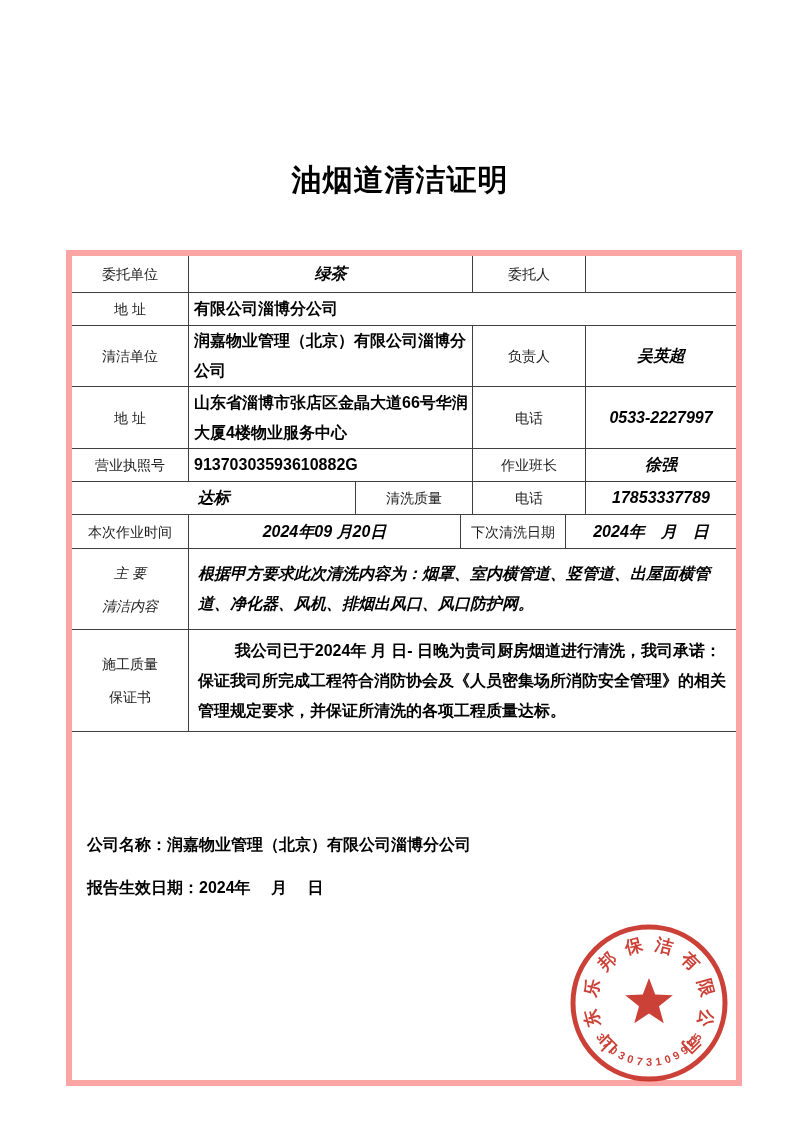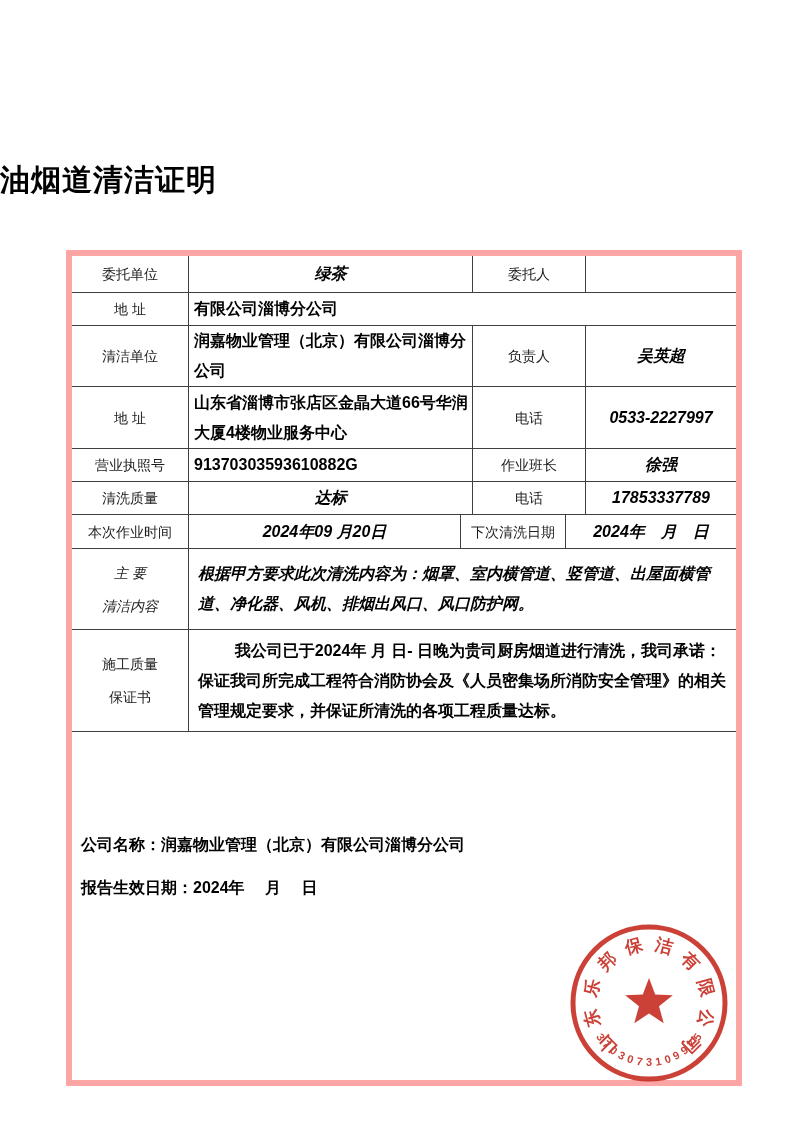--- a/index.html
+++ b/index.html
@@ -1,21 +1,21 @@
 <!DOCTYPE html>
 <html><head>
 <meta charset="utf-8">
 <style>
   html,body{margin:0;padding:0;background:#ffffff;}
   .page{
     position:relative;width:800px;height:1131px;background:#ffffff;
     font-family:"Liberation Sans","DejaVu Sans",sans-serif;color:#000;overflow:hidden;
   }
   .doc-title{
-    position:absolute;top:160px;left:0;width:800px;
+    position:absolute;top:160px;left:0;width:800px;text-align:center;
     font-size:30px;font-weight:bold;color:#000;margin:0;letter-spacing:1px;
   }
   .doc-table{
     position:absolute;left:66px;top:250px;width:676px;
     border:6px solid #fca5a5;box-sizing:border-box;background:#fff;
   }
   .tr{display:flex;border-bottom:1px solid #3f3f3f;box-sizing:border-box;}
   .tr:last-child{border-bottom:none;}
   .td{
     box-sizing:border-box;border-right:1px solid #3f3f3f;
@@ -37,21 +37,21 @@
   .w3r7{width:105px;}
   .wflex{flex:1;}
   .para{
     font-size:16px;font-weight:bold;line-height:30px;
     padding:0 9px;display:block;align-self:center;
   }
   .indent{text-indent:2.3em;}
   .h37{height:37px;} .h33{height:33px;} .h61{height:61px;} .h62{height:62px;}
   .h34{height:34px;} .h81{height:81px;font-style:italic;} .h102{height:102px;} .h348{height:348px;}
   .bottom-cell{position:relative;display:block;}
-  .footer-block{position:absolute;left:9px;top:104px;}
+  .footer-block{position:absolute;left:15px;top:104px;}
   .footer-line{font-size:16px;font-weight:bold;color:#000;height:18px;line-height:18px;margin-bottom:25px;white-space:pre;}
   .stamp{position:absolute;left:563px;top:917px;width:172px;height:172px;pointer-events:none;}
   .stamp svg{display:block;}
 </style>
 </head>
 <body>
 
 <div class="page">
 
   <h1 class="doc-title">油烟道清洁证明</h1>
@@ -85,22 +85,22 @@
     </div>
 
     <div class="tr h33">
       <div class="td label w1">营业执照号</div>
       <div class="td value v-left w2">91370303593610882G</div>
       <div class="td label w3">作业班长</div>
       <div class="td value v-center wflex">徐强</div>
     </div>
 
     <div class="tr h33">
+      <div class="td value v-center w2">达标</div>
       <div class="td label w1">清洗质量</div>
-      <div class="td value v-center w2">达标</div>
       <div class="td label w3">电话</div>
       <div class="td value v-center wflex">17853337789</div>
     </div>
 
     <div class="tr h34">
       <div class="td label w1">本次作业时间</div>
       <div class="td value v-center w2r7">2024年09 月20日</div>
       <div class="td label w3r7">下次清洗日期</div>
       <div class="td value v-center wflex">2024年　月　日</div>
     </div>

